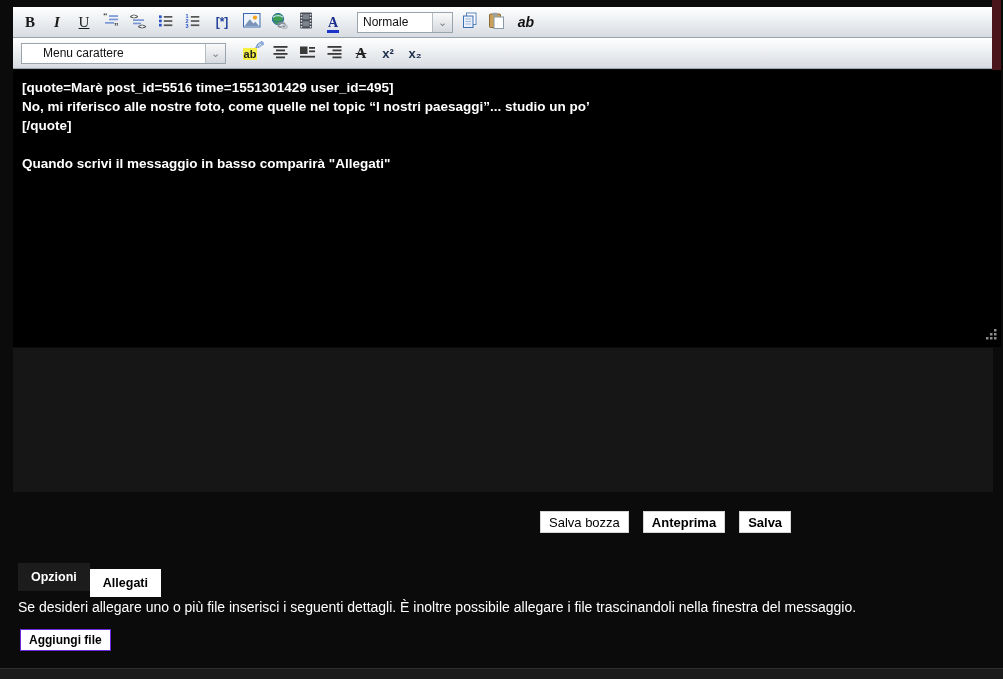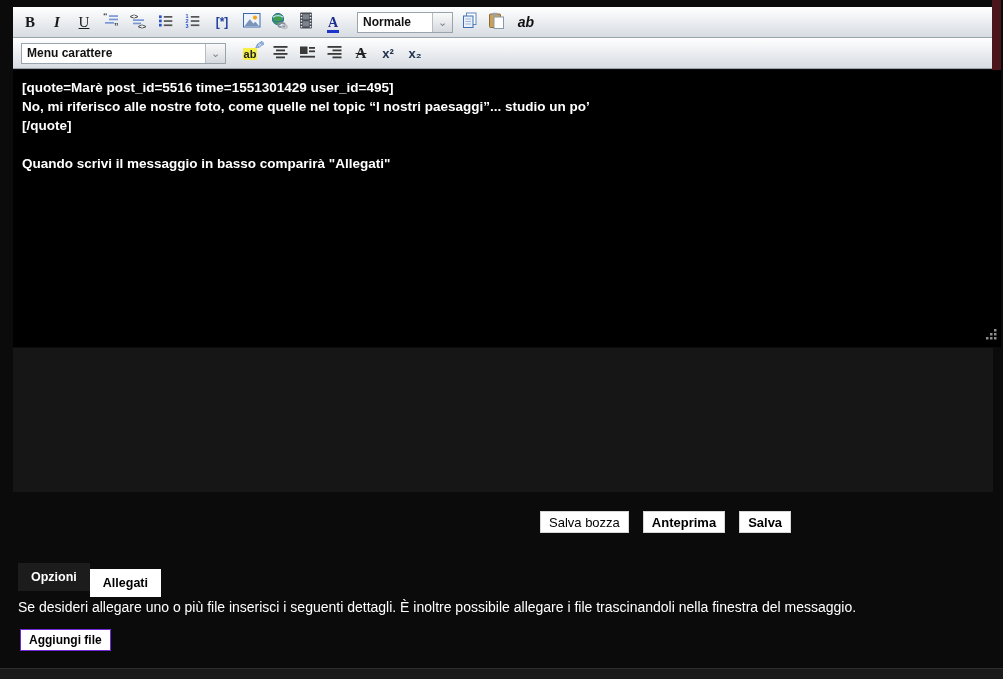--- a/index.html
+++ b/index.html
@@ -20,25 +20,25 @@
   .g-i{font-style:italic;font-weight:bold;}
   .g-u{text-decoration:underline;}
   .g-bracket{font-size:12px;font-weight:bold;color:#24439c;letter-spacing:0;}
   .fontcolor{position:relative;display:inline-block;}
   .fontcolor .g-serif{color:#1c2f8f;font-weight:bold;font-size:14px;}
   .fontcolor::after{content:"";position:absolute;left:-1px;right:-1px;bottom:-3px;height:3px;background:#1c34c9;}
   .g-ab{font-weight:bold;font-style:italic;font-size:14px;color:#111;}
 
   .select{height:21px;background:#fff;border:1px solid #9aa4ad;display:flex;align-items:stretch;
           box-sizing:border-box;cursor:pointer;flex:none;}
-  .select-val{flex:1;font-size:12px;font-weight:bold;color:#111;padding:2px 4px 0 5px;white-space:nowrap;overflow:hidden;}
+  .select-val{flex:1;font-size:12px;font-weight:normal;color:#111;padding:2px 4px 0 5px;white-space:nowrap;overflow:hidden;}
   .select-arrow{width:19px;border-left:1px solid #b6bdc4;background:linear-gradient(#fafafa,#d5d9de);
           color:#7a8088;font-size:11px;display:flex;align-items:center;justify-content:center;}
   .sel-format{width:96px;margin:0 7px 0 6px;}
-  .sel-font{width:205px;margin-right:12px;}
+  .sel-font{width:205px;margin-right:12px;padding-left:16px;}
 
   .hl-wrap{position:relative;display:inline-block;}
   .hl-ab{font-weight:bold;font-size:11px;color:#222;background:#f5f043;padding:0 1px;}
   .hl-pen{position:absolute;right:-7px;top:-8px;color:#3a6fc0;font-size:12px;transform:rotate(100deg);}
   .strikeA{font-family:"Liberation Serif",serif;font-weight:bold;font-size:15px;color:#222;text-decoration:line-through;}
   .g-supsub{font-weight:bold;font-size:13px;color:#20324d;}
 
   
   .editor{position:absolute;left:13px;top:70px;width:988px;height:277px;background:#000;box-sizing:border-box;
           padding:8px 10px 12px 9px;cursor:text;}

